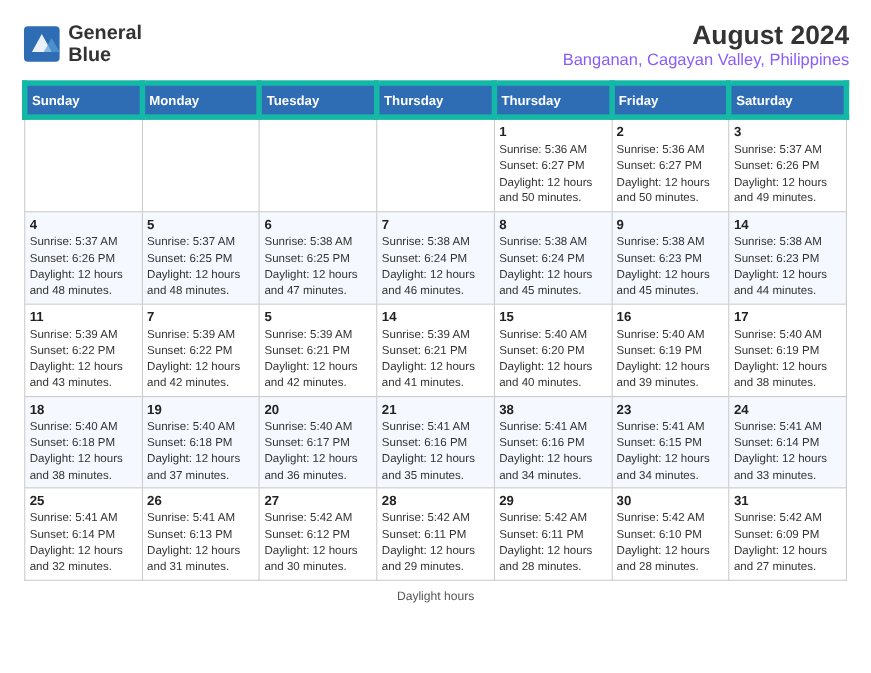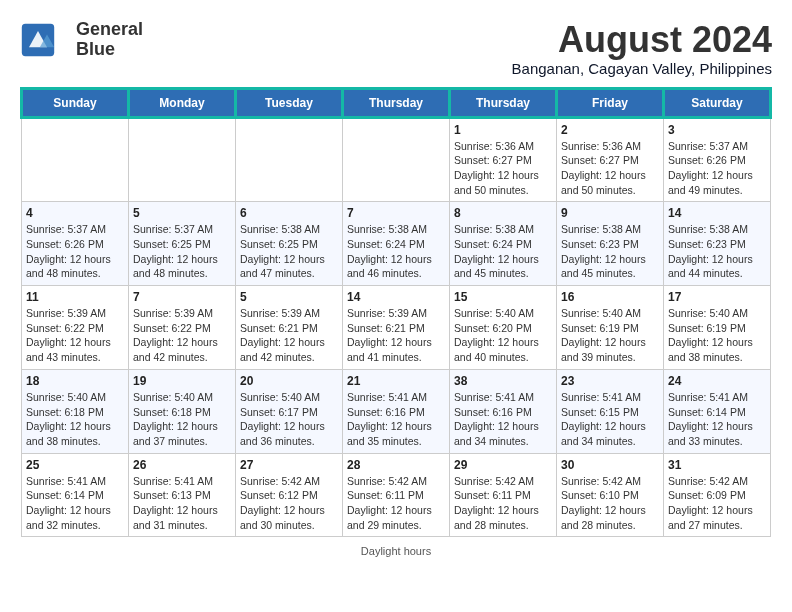--- a/index.html
+++ b/index.html
@@ -12,61 +12,61 @@
     }
     .header-area {
       display: flex;
       justify-content: space-between;
       align-items: flex-start;
       margin-bottom: 10px;
     }
     .logo {
       display: flex;
       align-items: center;
-      gap: 20px;
+      gap: 6px;
     }
     .logo-text {
       font-size: 18px;
       font-weight: bold;
       color: #333;
       line-height: 1.1;
     }
     .logo-text span {
       display: block;
     }
     .logo-icon {
       width: 36px;
       height: 36px;
     }
     .title-area {
       text-align: right;
     }
     .main-title {
-      font-size: 36px;
+      font-size: 24px;
       font-weight: bold;
       color: #333;
       line-height: 1.1;
     }
     .sub-title {
       font-size: 15px;
-      color: #0f172a;
+      color: #8b5cf6;
     }
     .calendar {
       width: 100%;
       border-collapse: collapse;
       font-size: 11px;
     }
     .calendar thead th {
       background-color: #2e6db4;
       color: #fff;
       padding: 6px 4px;
-      text-align: center;
+      text-align: left;
       font-size: 12px;
       font-weight: bold;
-      border: 3px solid #14b8a6;
+      border: 5px solid #14b8a6;
     }
     .calendar tbody td {
       border: 1px solid #ccc;
       vertical-align: top;
       padding: 4px;
       width: calc(100%/7);
       min-height: 80px;
       background: #fff;
     }
     .calendar tbody tr:nth-child(even) td {

